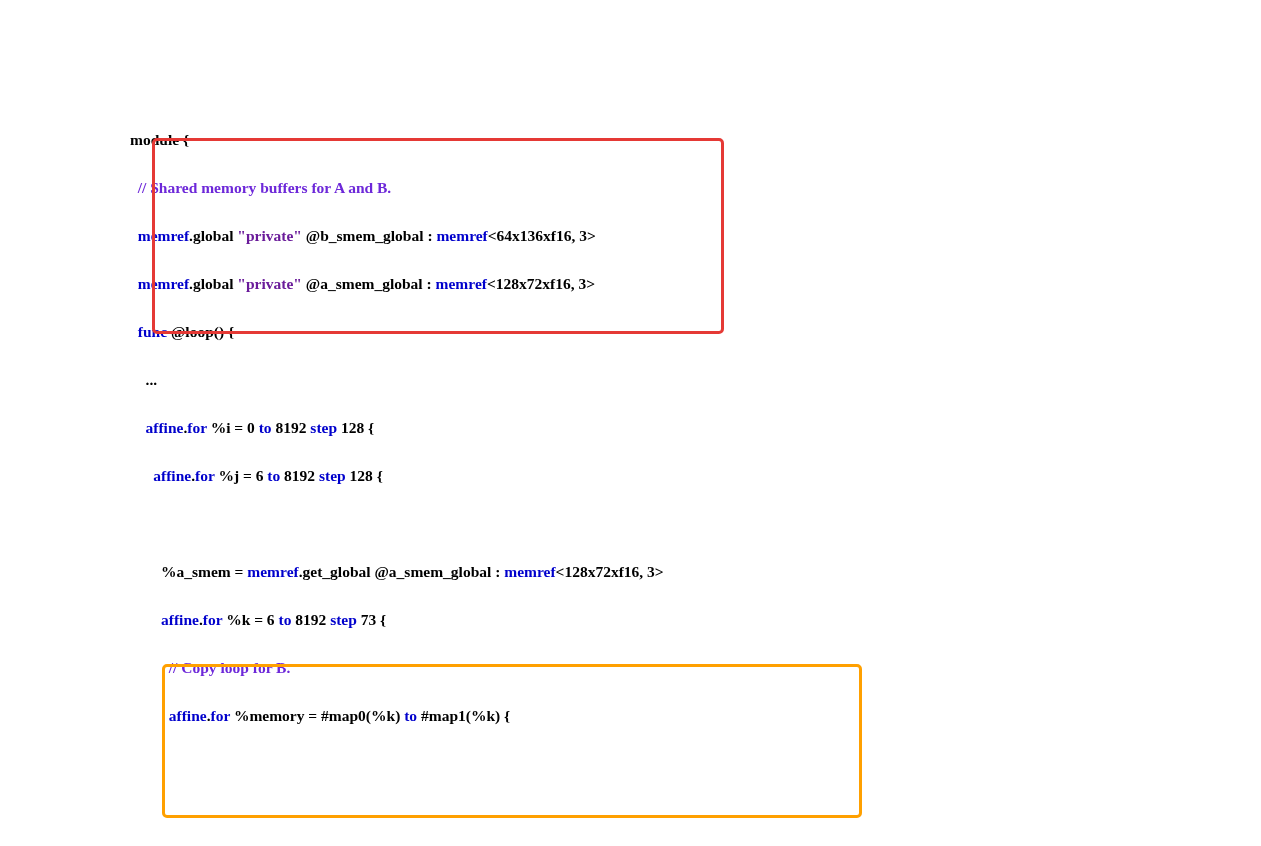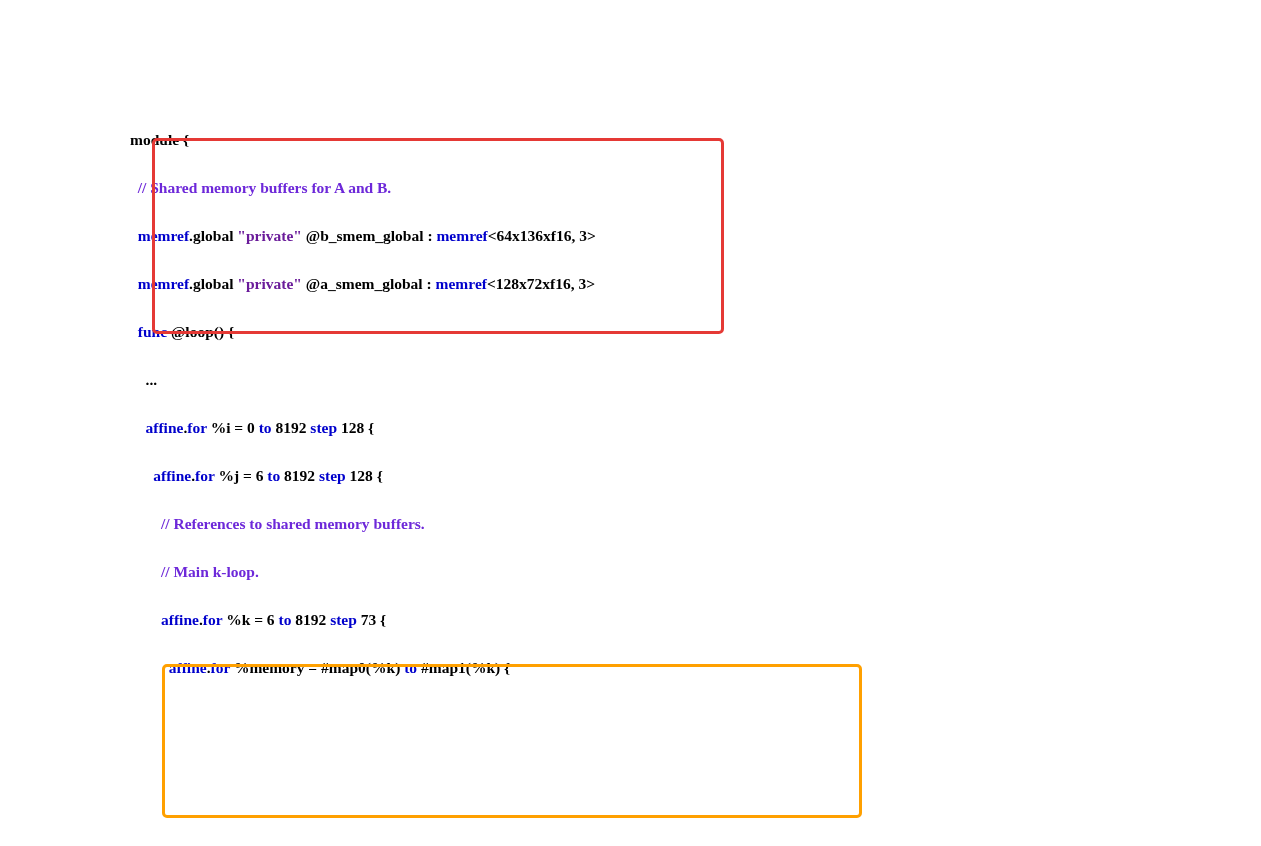--- a/index.html
+++ b/index.html
@@ -39,23 +39,24 @@
 
 <div>
 <span class="line"><span>module {</span></span>
 <span class="line"><span>  </span><span class="cm">// Shared memory buffers for A and B.</span></span>
 <span class="line"><span class="kw">  memref</span><span>.global </span><span class="st">"private"</span><span> @b_smem_global : </span><span class="ty">memref</span><span>&lt;64x136xf16, 3&gt;</span></span>
 <span class="line"><span class="kw">  memref</span><span>.global </span><span class="st">"private"</span><span> @a_smem_global : </span><span class="ty">memref</span><span>&lt;128x72xf16, 3&gt;</span></span>
 <span class="line"><span>  </span><span class="kw">func</span><span> @loop() {</span></span>
 <span class="line"><span>    ...</span></span>
 <span class="line"><span class="kw">    affine</span><span>.</span><span class="kw">for</span><span> %i = 0 </span><span class="kw">to</span><span> 8192 </span><span class="kw">step</span><span> 128 {</span></span>
 <span class="line"><span class="kw">      affine</span><span>.</span><span class="kw">for</span><span> %j = 6 </span><span class="kw">to</span><span> 8192 </span><span class="kw">step</span><span> 128 {</span></span>
-<span class="line"><span>        </span><span class="cm">// References to shared memory buffers.</span></span>
-<span class="line"><span>        </span><span class="cm">// Main k-loop.</span></span>
+<span class="line"><span>        </span></span>
+<span class="line"><span>        %a_smem = </span><span class="kw">memref</span><span>.get_global @a_smem_global</span><span> : </span><span class="ty">memref</span><span>&lt;128x72xf16, 3&gt;</span></span>
 <span class="line"><span class="kw">        affine</span><span>.</span><span class="kw">for</span><span> %k = 6 </span><span class="kw">to</span><span> 8192 </span><span class="kw">step</span><span> 73 {</span></span>
+<span class="line"><span>          </span><span class="cm">// Copy loop for B.</span></span>
 <span class="line"><span class="kw">          affine</span><span>.</span><span class="kw">for</span><span> %memory = #map0(%k) </span><span class="kw">to</span><span> #map1(%k) {</span></span>
 
 
 
 
 
 
 
 
 

